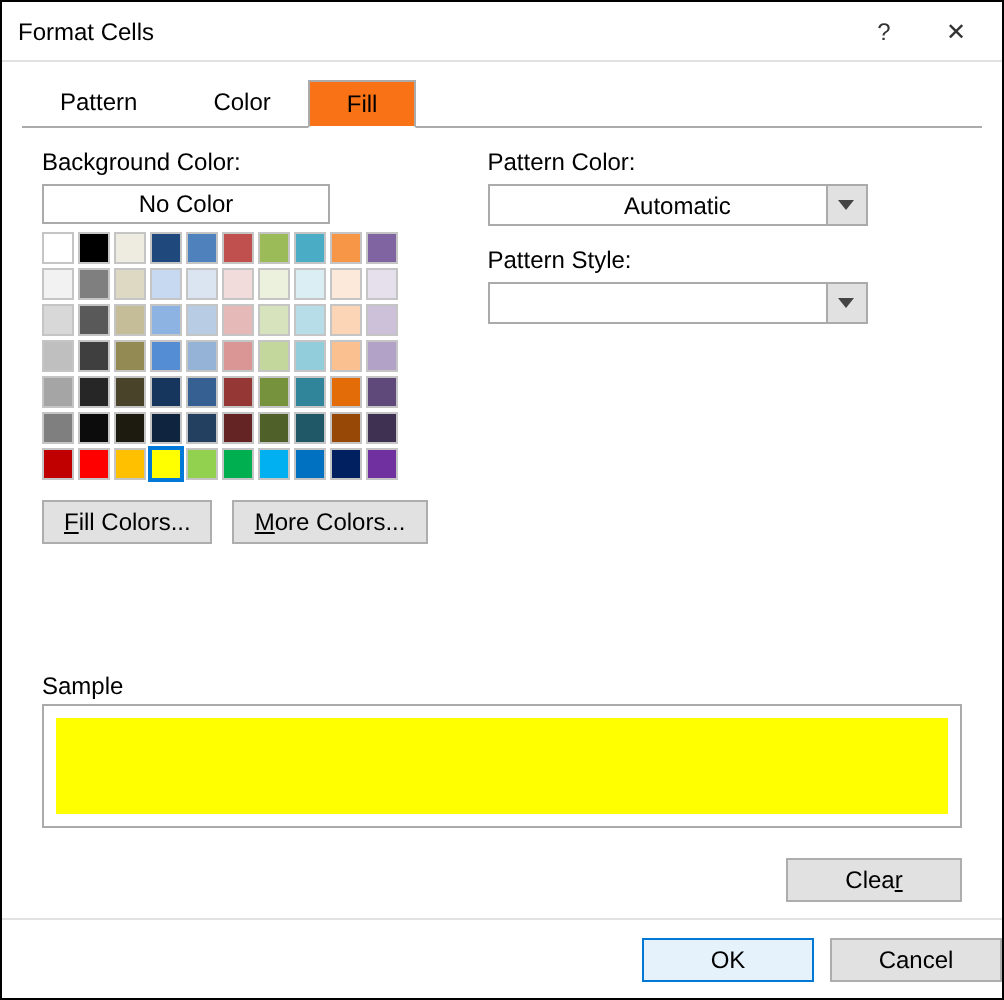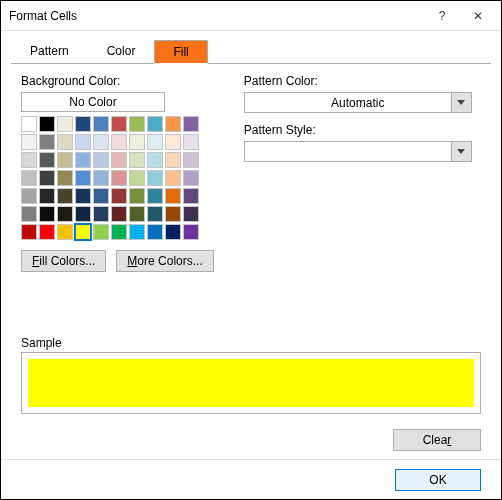--- a/index.html
+++ b/index.html
@@ -26,33 +26,33 @@
 
     .swatches { display:grid; grid-template-columns:repeat(10, 16px); grid-auto-rows:16px; gap:2px; margin-bottom:10px; }
     .swatch { width:16px; height:16px; border:1px solid #c5c5c5; }
     .swatch.selected { outline:2px solid #0078d7; outline-offset:-1px; }
 
     .btns-row { display:flex; gap:10px; margin-top:10px; }
     .push-btn { background:#e1e1e1; border:1px solid #adadad; padding:3px 10px; min-width:80px; display:flex; justify-content:center; }
     .push-btn .ul { text-decoration: underline; }
 
     .combo-row { display:flex; align-items:center; gap:0; margin-bottom:10px; }
-    .combo { width:228px; height:21px; border:1px solid #ababab; display:flex; align-items:center; padding:0 6px; position:relative; background:#fff; }
+    .combo { width:190px; height:21px; border:1px solid #ababab; display:flex; align-items:center; padding:0 6px; position:relative; background:#fff; }
     .combo .arrow-btn { position:absolute; right:0; top:0; bottom:0; width:20px; border-left:1px solid #ababab; background:#e1e1e1; display:flex; align-items:center; justify-content:center; }
     .arrow-down { width:0; height:0; border-left:4px solid transparent; border-right:4px solid transparent; border-top:5px solid #444; }
 
     .sample-section { position:absolute; left:20px; right:20px; top:335px; }
     .sample-label { margin-bottom:2px; }
     .sample-box-outer { height:62px; border:1px solid #ababab; padding:6px; }
     .sample-box { height:100%; }
 
     .bottom-btns { position:absolute; right:20px; bottom:48px; }
     .clear-btn { width:88px;margin-top:21px; }
 
-    .footer { position:absolute; left:0; right:0; bottom:0; height:40px; border-top:1px solid #e1e1e1; display:flex; justify-content:flex-end; align-items:center; gap:8px; padding:0 20px; }
+    .footer { position:absolute; left:0; right:0; bottom:0; height:40px; border-top:1px solid #e1e1e1; display:flex; justify-content:flex-end; align-items:center; gap:8px; padding:0 0; }
     .footer .push-btn { min-width:86px; }
     .ok-btn { border:1px solid #0078d7; background:#e5f1fb; }
   </style>
 </head>
 <body>
 
 <div class="titlebar">
   <span class="title">Format Cells</span>
   <div class="ctrls">
     <span>?</span>
@@ -189,13 +189,16 @@
   <div class="push-btn clear-btn">
       <span>Clea</span>
       <span class="ul">r</span>
     </div>
 </div>
 
 <div class="footer">
   <div class="push-btn ok-btn">
       <span>OK</span>
     </div>
+  <div class="push-btn">
+      <span>Cancel</span>
+    </div>
 </div>
 
 </body></html>

